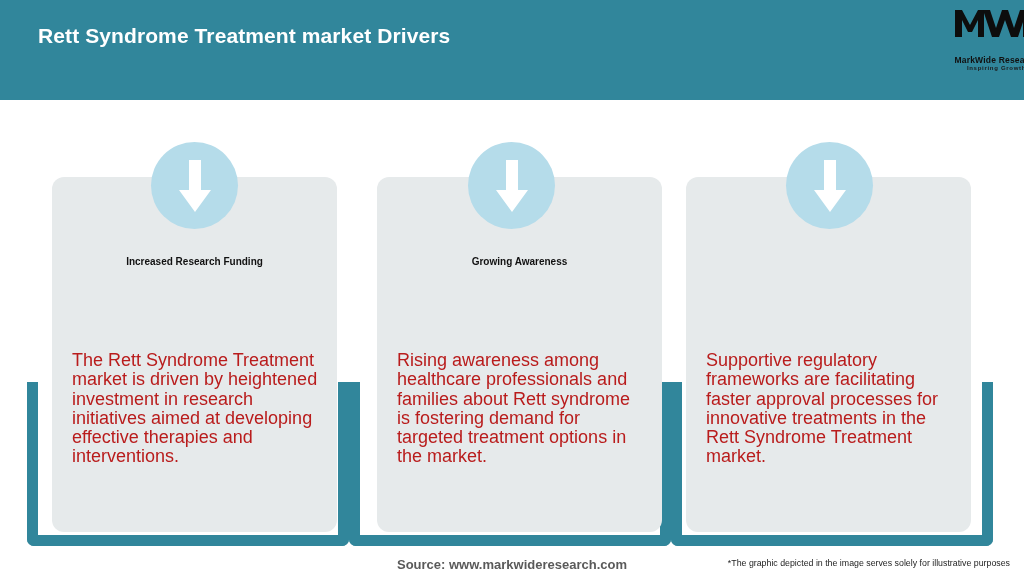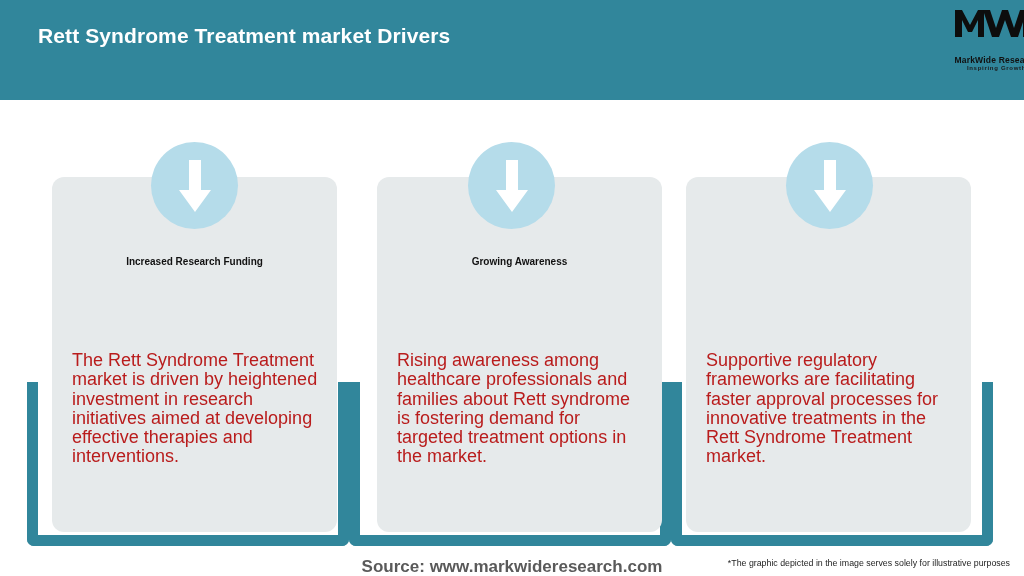--- a/index.html
+++ b/index.html
@@ -125,21 +125,21 @@
     display: block;
   }
 
   
   #source {
     position: absolute;
     left: 0;
     top: 557px;
     width: 1024px;
     text-align: center;
-    font-size: 17px;
+    font-size: 13px;
     font-weight: bold;
     color: #5a5a5a;
   }
   #disclaimer {
     position: absolute;
     right: 14px;
     top: 558px;
     font-size: 8.8px;
     color: #1d1d1d;
     white-space: nowrap;

